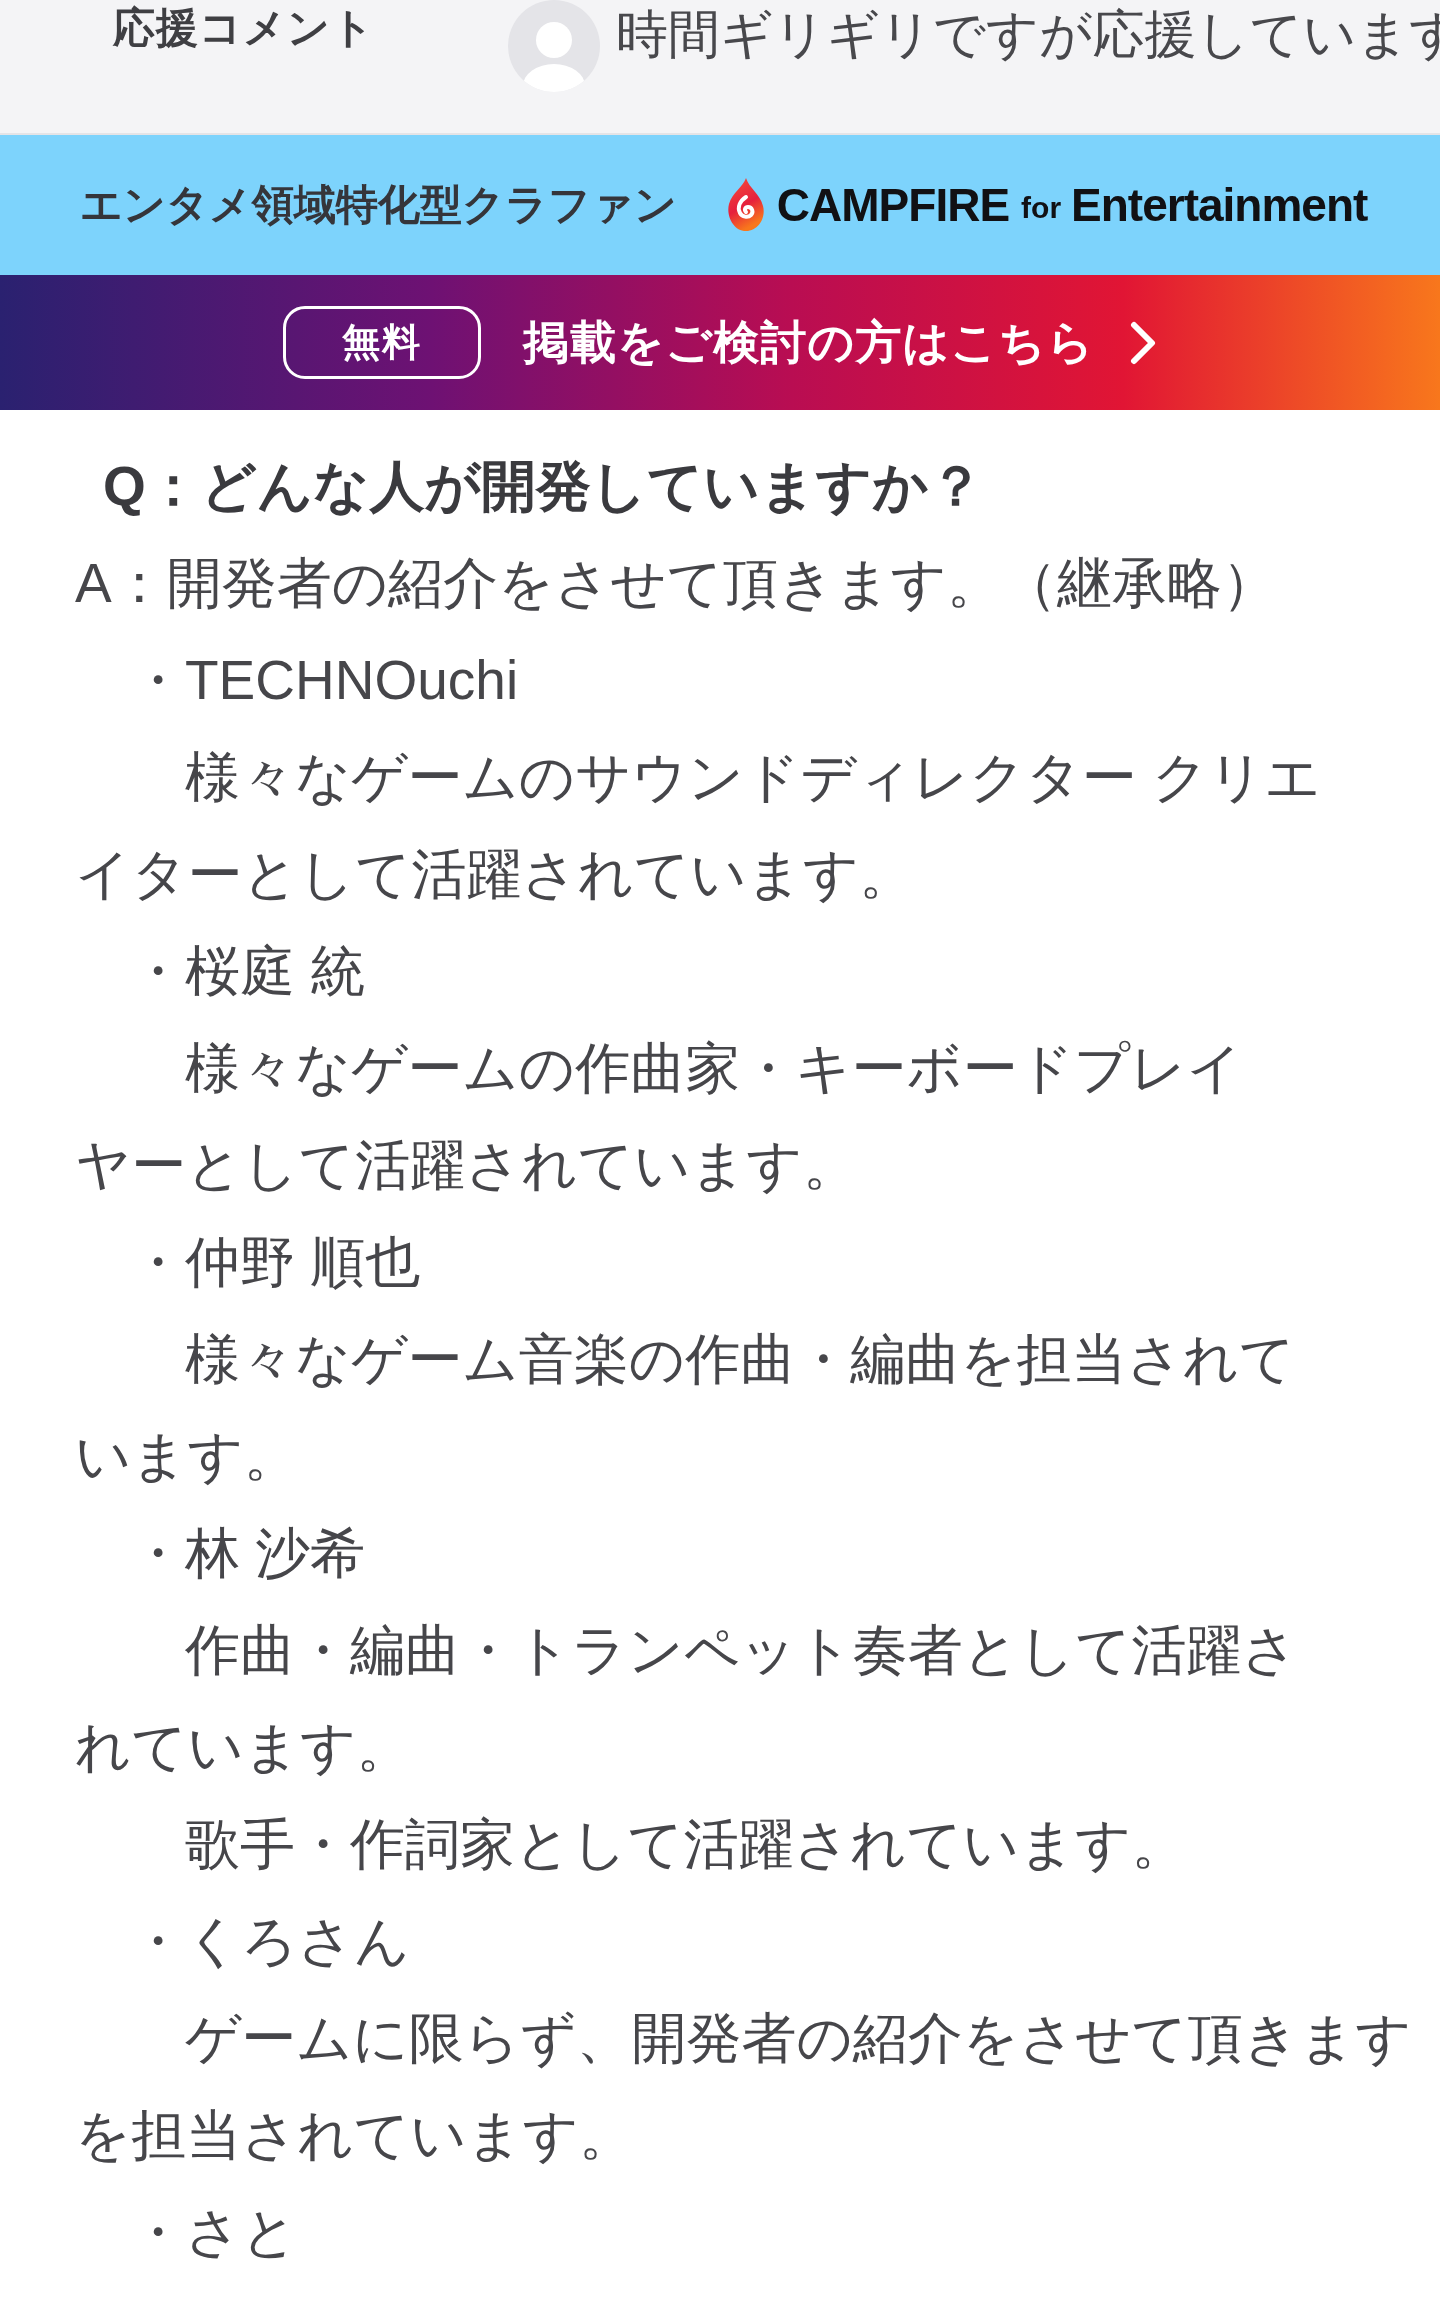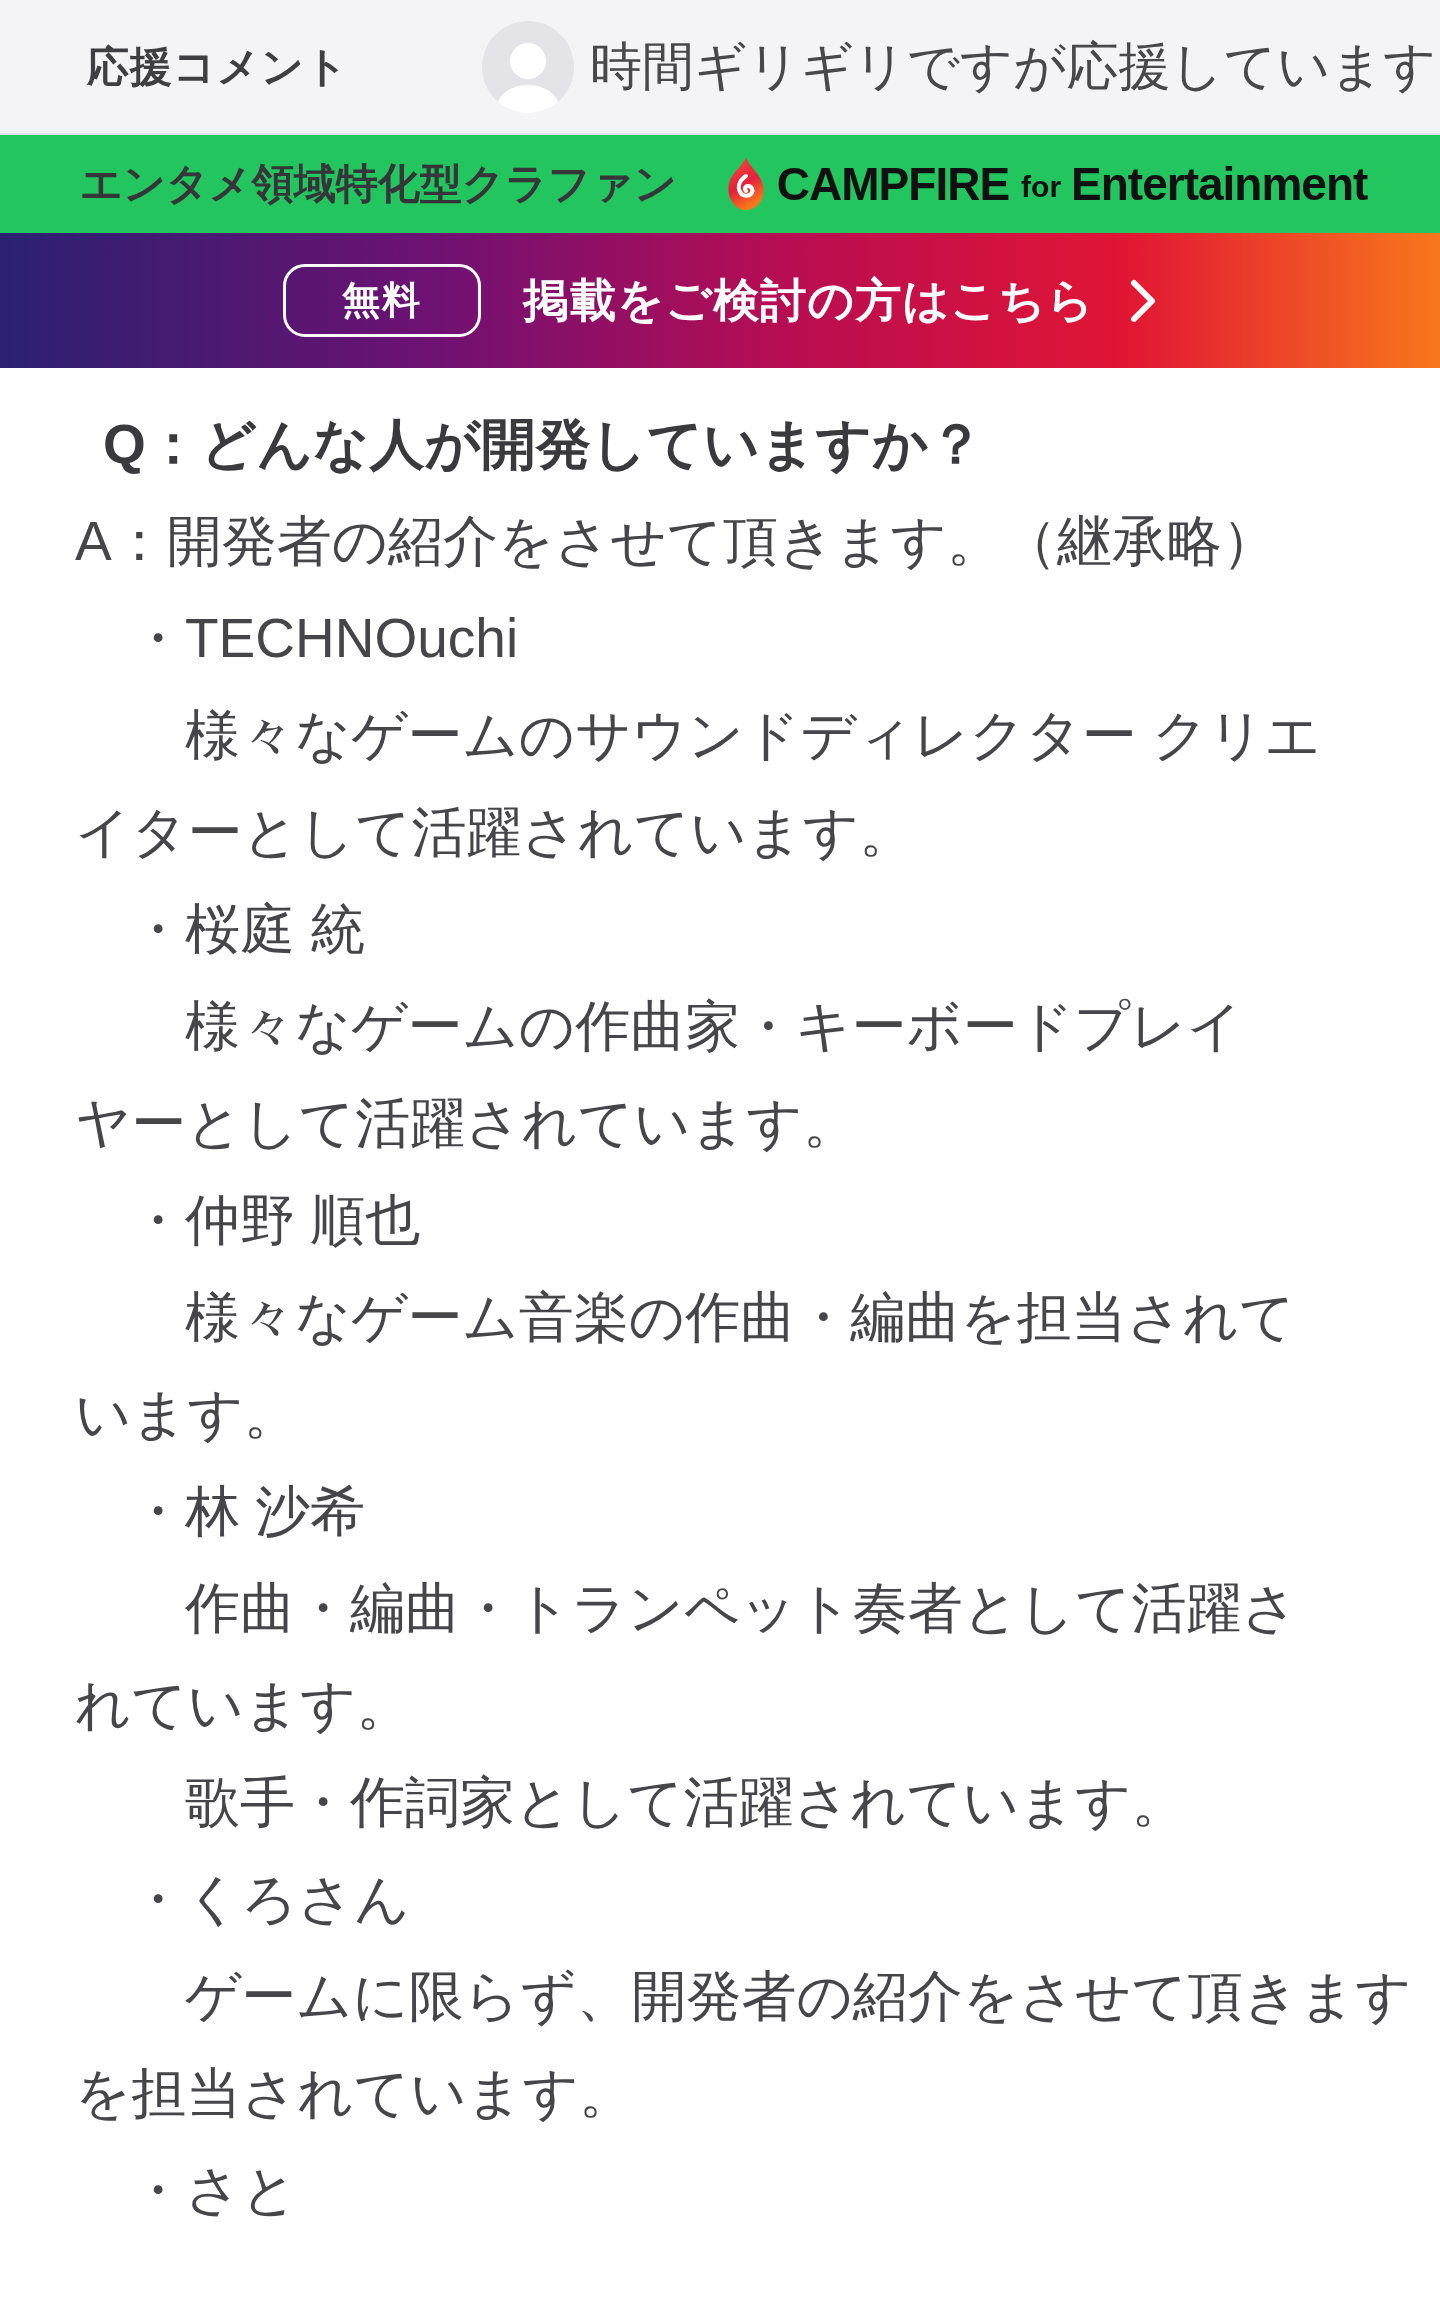--- a/index.html
+++ b/index.html
@@ -2,41 +2,41 @@
 <html lang="ja"><head>
 <meta charset="utf-8">
 <style>
   * { margin:0; padding:0; box-sizing:border-box; }
   html,body { width:1440px; height:2299px; overflow:hidden; background:#ffffff;
     font-family:"Liberation Sans","DejaVu Sans",sans-serif; }
 
   
   .comment-bar{
     height:135px; background:#f4f4f6; border-bottom:2px solid #e4e4e7;
-    display:flex; align-items:center; padding-left:87px;
+    display:flex; padding-left:113px;
     white-space:nowrap; overflow:hidden;
   }
   .comment-label{ font-size:42px; font-weight:700; color:#3f3f43; letter-spacing:1px; }
   .avatar{
     width:92px; height:92px; border-radius:50%; background:#e4e4e8;
     margin-left:133px; position:relative; overflow:hidden; flex:0 0 auto;
   }
   .avatar .head{
     position:absolute; left:50%; top:22px; transform:translateX(-50%);
     width:36px; height:36px; border-radius:50%; background:#ffffff;
   }
   .avatar .body{
     position:absolute; left:50%; top:64px; transform:translateX(-50%);
     width:62px; height:44px; border-radius:50% 50% 0 0; background:#ffffff;
   }
   .comment-text{ margin-left:16px; font-size:52px; color:#48484c; }
 
   
   .site-header{
-    height:98px; background:#22c55e; display:flex; align-items:center;
+    height:140px; background:#7dd3fc; display:flex; align-items:center;
     padding-left:80px; white-space:nowrap;
   }
   .tagline{ font-size:42px; font-weight:700; color:#35353a; }
   .logo{ display:flex; align-items:center; margin-left:48px; cursor:pointer; }
   .logo svg{ display:block; }
   .logo-brand{ font-size:46px; font-weight:800; color:#111114; letter-spacing:-1px; margin-left:10px; }
   .logo-for{ font-size:30px; font-weight:700; color:#111114; margin:6px 0 0 12px; }
   .logo-suffix{ font-size:46px; font-weight:700; color:#111114; letter-spacing:-1px; margin-left:10px; }
 
   

